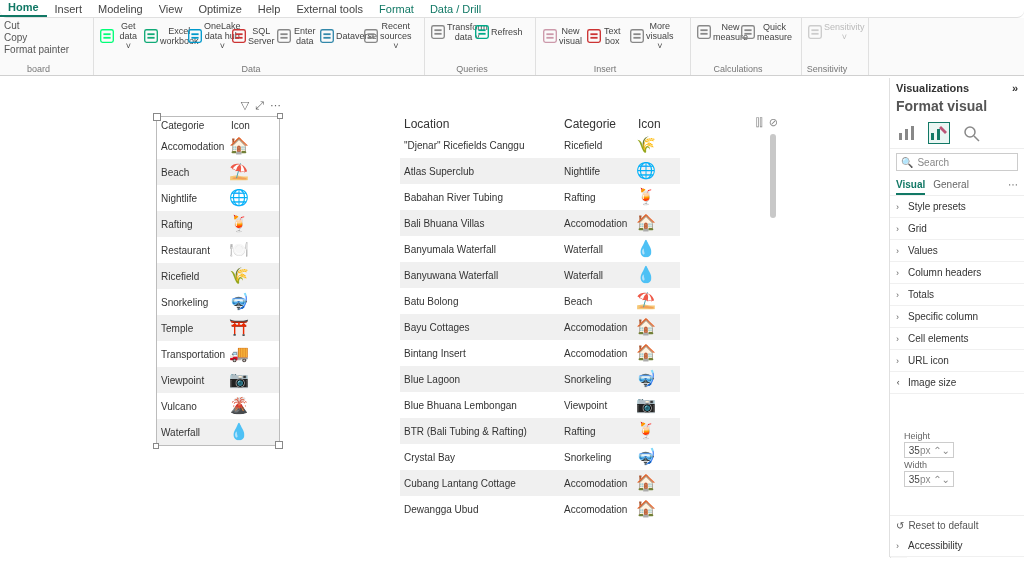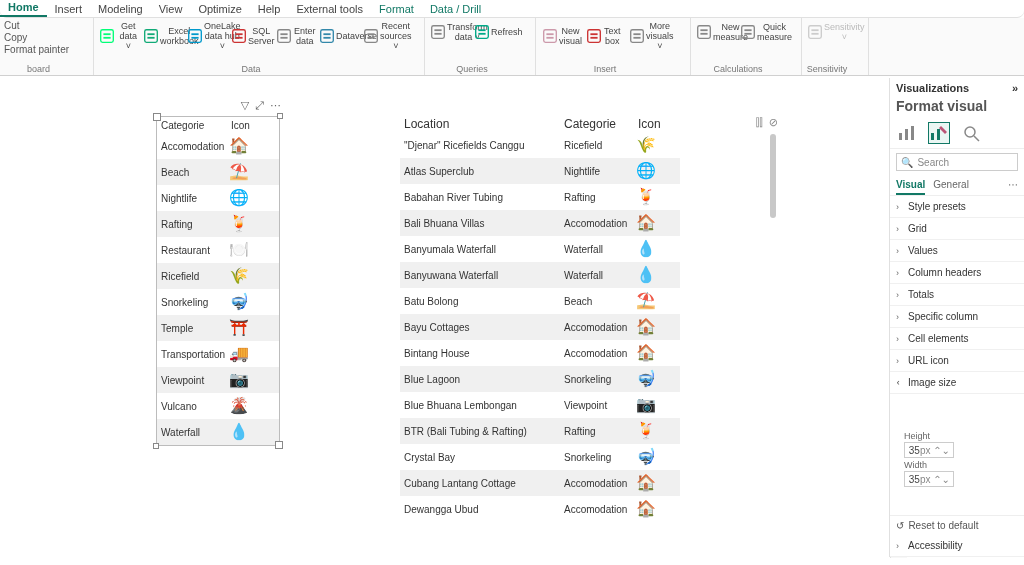--- a/index.html
+++ b/index.html
@@ -443,21 +443,21 @@
             </div>
           </div>
           <div class="row odd">
             <div class="c1">Bayu Cottages</div>
             <div class="c2">Accomodation</div>
             <div class="c3">
               <span class="ico">🏠</span>
             </div>
           </div>
           <div class="row">
-            <div class="c1">Bintang House</div>
+            <div class="c1">Bintang Insert</div>
             <div class="c2">Accomodation</div>
             <div class="c3">
               <span class="ico">🏠</span>
             </div>
           </div>
           <div class="row odd">
             <div class="c1">Blue Lagoon</div>
             <div class="c2">Snorkeling</div>
             <div class="c3">
               <span class="ico">🤿</span>

